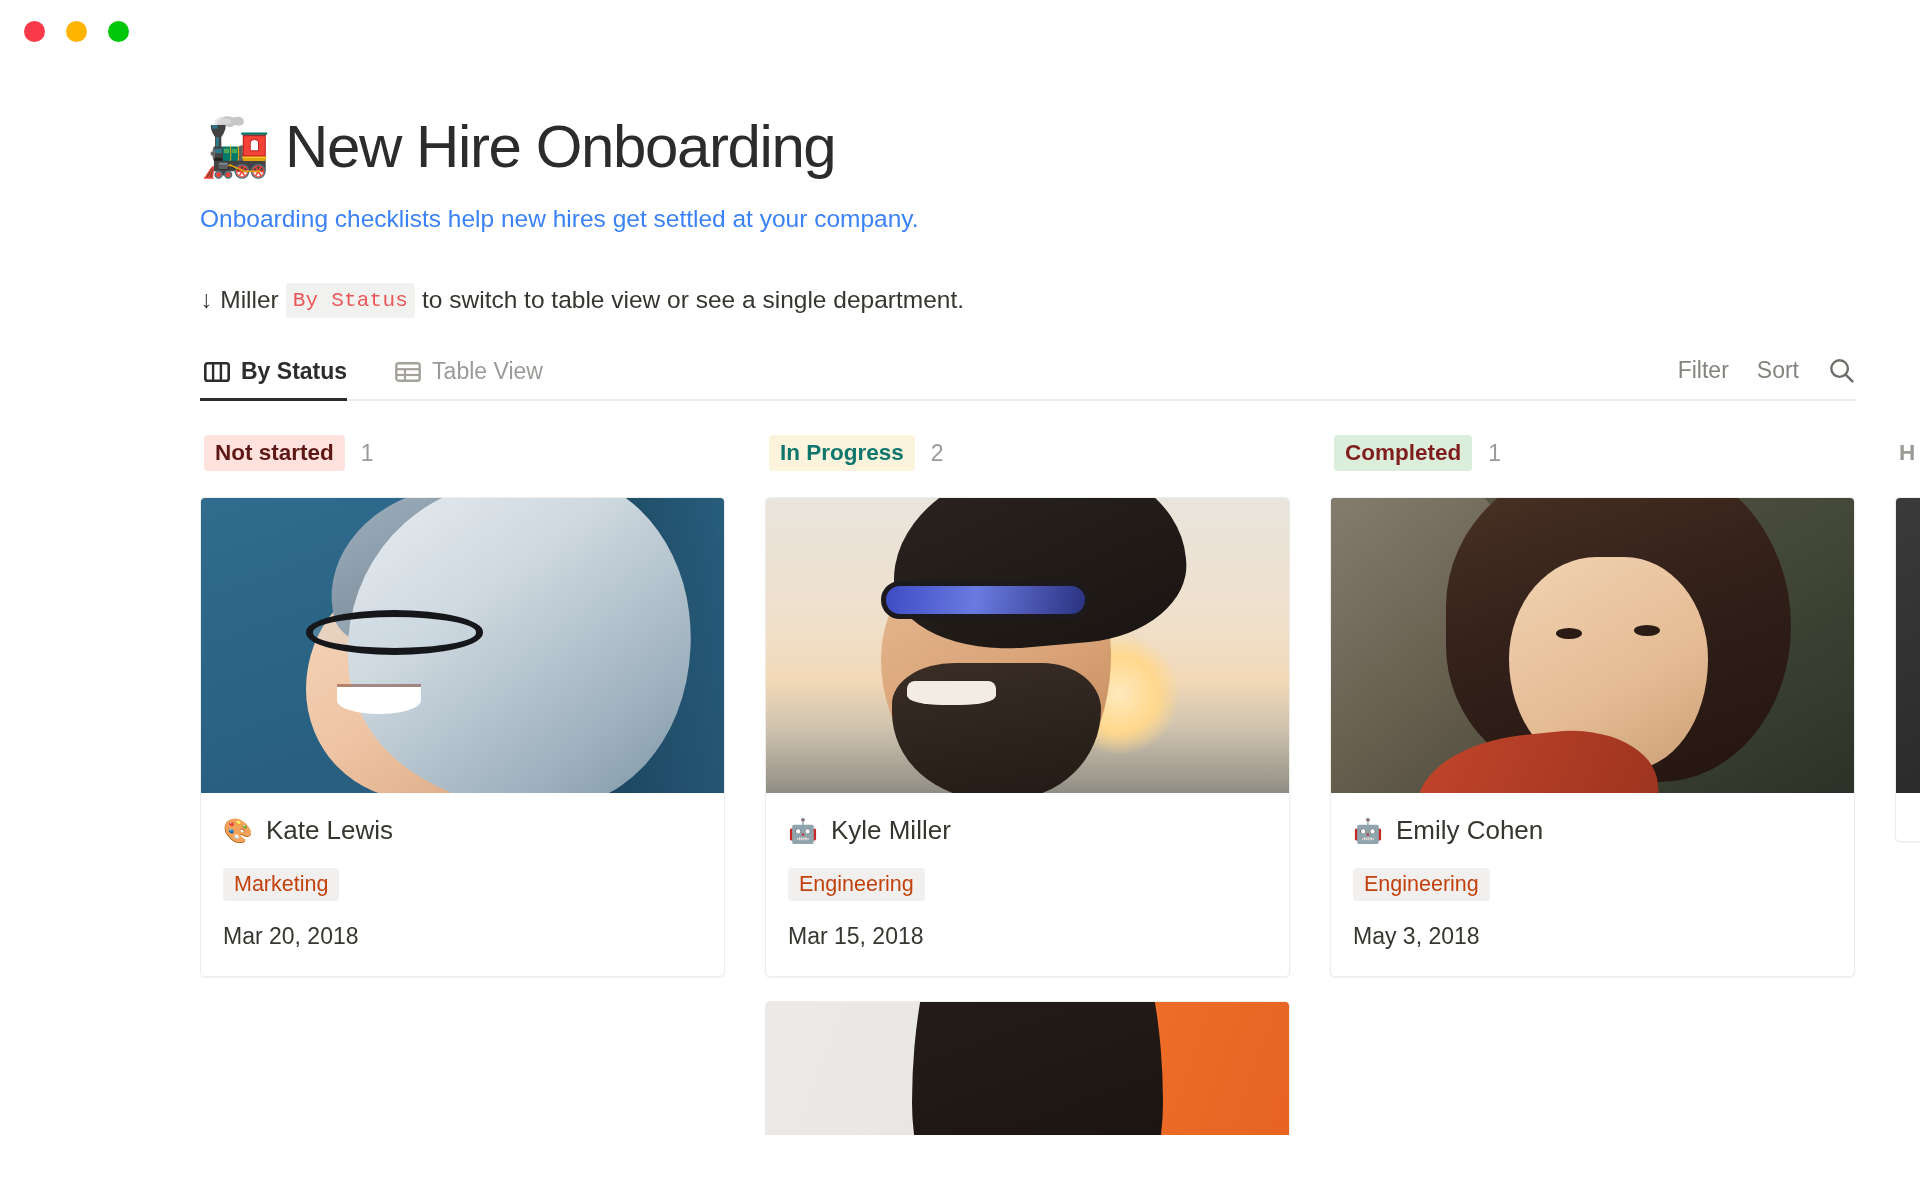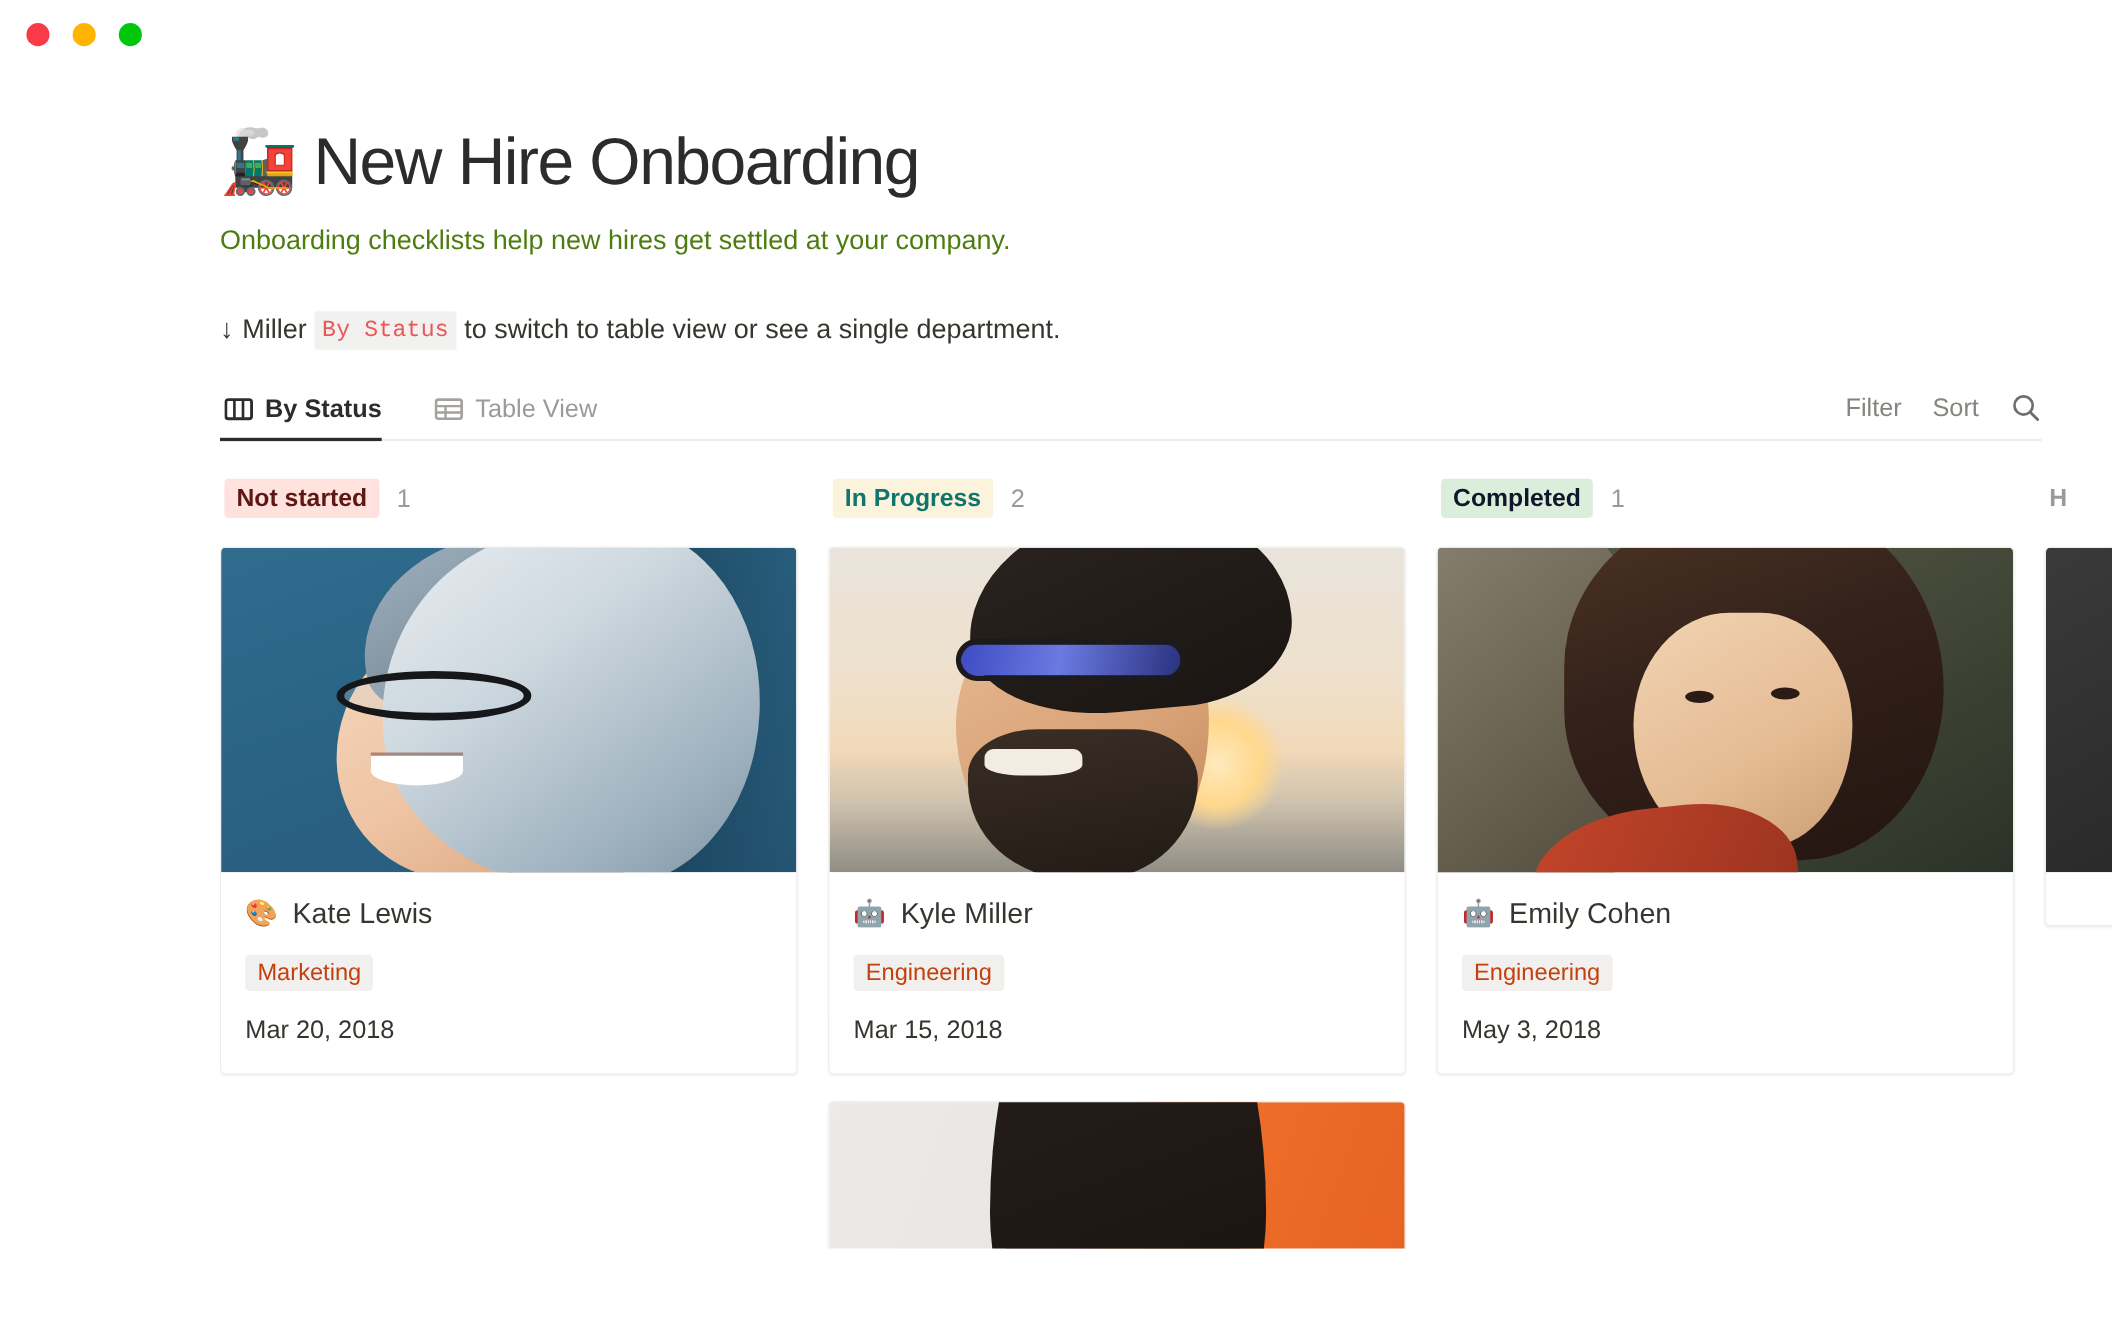--- a/index.html
+++ b/index.html
@@ -37,21 +37,21 @@
     font-weight: 400;
     letter-spacing: -1.4px;
     color: #2c2c2b;
     line-height: 1.1;
   }
 
   .desc {
     margin-top: 22px;
     font-size: 24.5px;
     line-height: 1.42;
-    color: #4d7c0f;
+    color: #3b82f6;
   }
   .desc p { margin: 0; }
 
   .hint {
     margin-top: 46px;
     font-size: 24.5px;
     color: #37352f;
     line-height: 1.4;
     display: flex; align-items: center; flex-wrap: wrap;
   }
@@ -103,21 +103,21 @@
   }
   .vaction {
     font-size: 23px; color: #85837d; cursor: pointer;
   }
   .vaction.icon { display: flex; align-items: center; }
 
   
   .board {
     margin-top: 34px;
     display: flex;
-    gap: 28px;
+    gap: 40px;
     padding-left: 0;
     height: 700px;
     overflow: hidden;
   }
   .column { width: 525px; flex: 0 0 525px; }
   .column.partial { width: 525px; flex: 0 0 525px; }
 
   .col-head {
     display: flex; align-items: center; gap: 16px;
     margin-bottom: 26px;
@@ -126,21 +126,21 @@
   .status-pill {
     font-size: 22.5px;
     font-weight: 600;
     padding: 4px 11px;
     border-radius: 4px;
     line-height: 1.25;
     white-space: nowrap;
   }
   .status-notstarted { background: #ffe2dd; color: #5d1715; }
   .status-inprogress { background: #fbf3db; color: #0f766e; }
-  .status-completed  { background: #dbeddb; color: #0f172a; }
+  .status-completed  { background: #dbeddb; color: #7f1d1d; }
   .col-count { font-size: 23px; color: #9b9a97; }
 
   .card {
     background: #ffffff;
     border: 1px solid #eeedeb;
     border-radius: 5px;
     box-shadow: 0 1px 2px rgba(15,15,15,0.06);
     overflow: hidden;
     margin-bottom: 24px;
     cursor: pointer;

